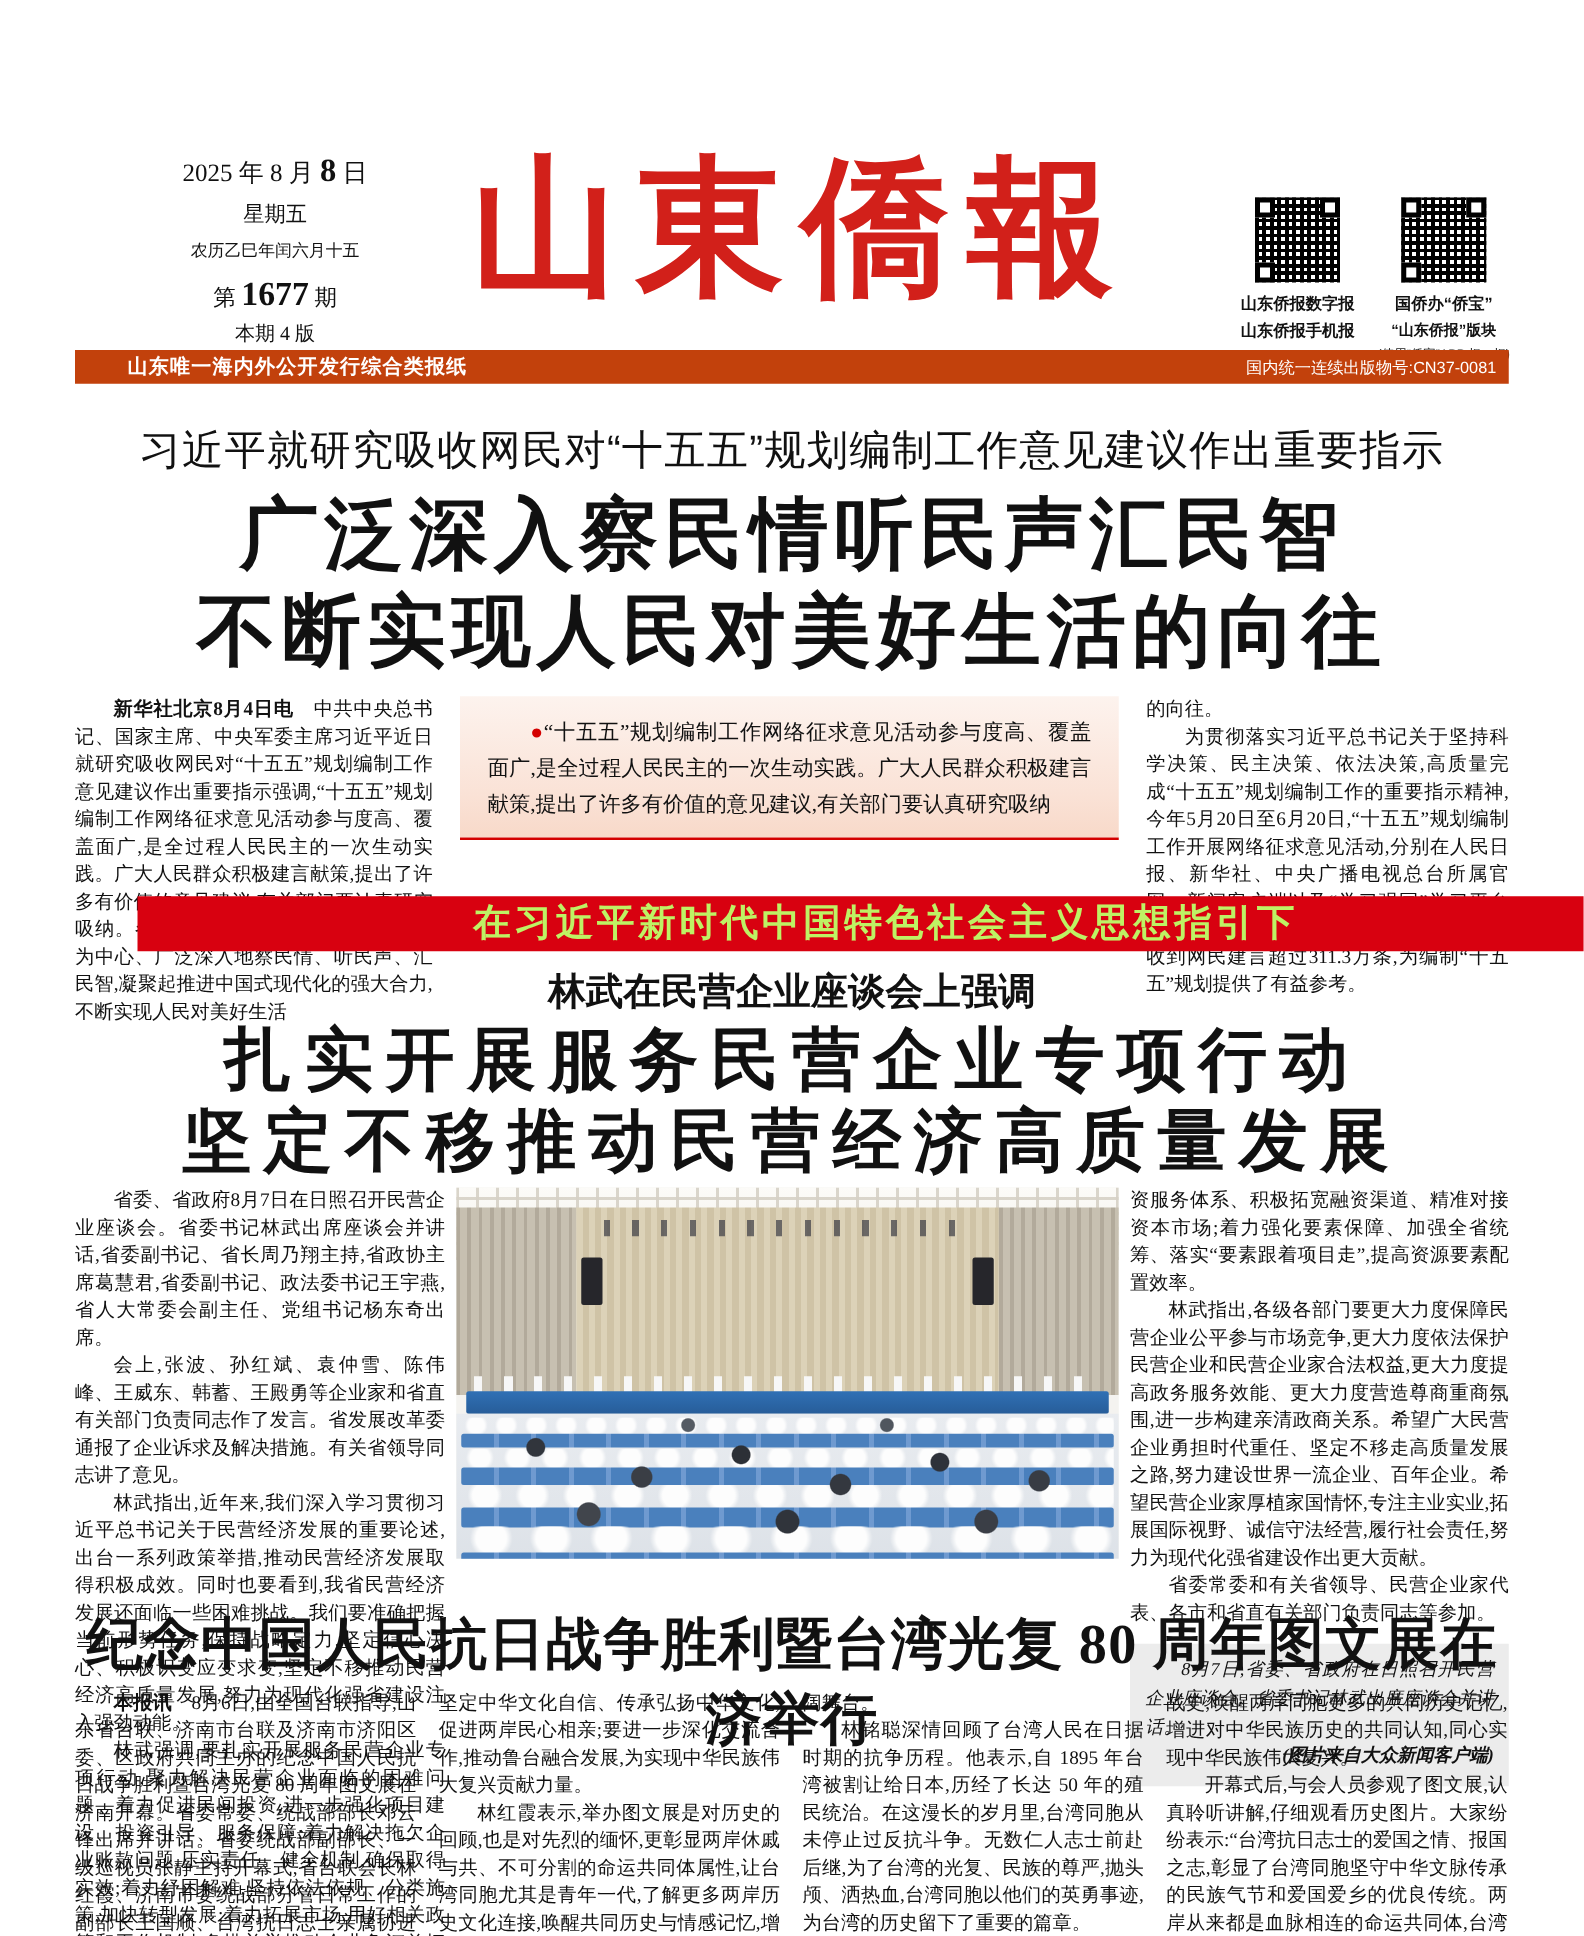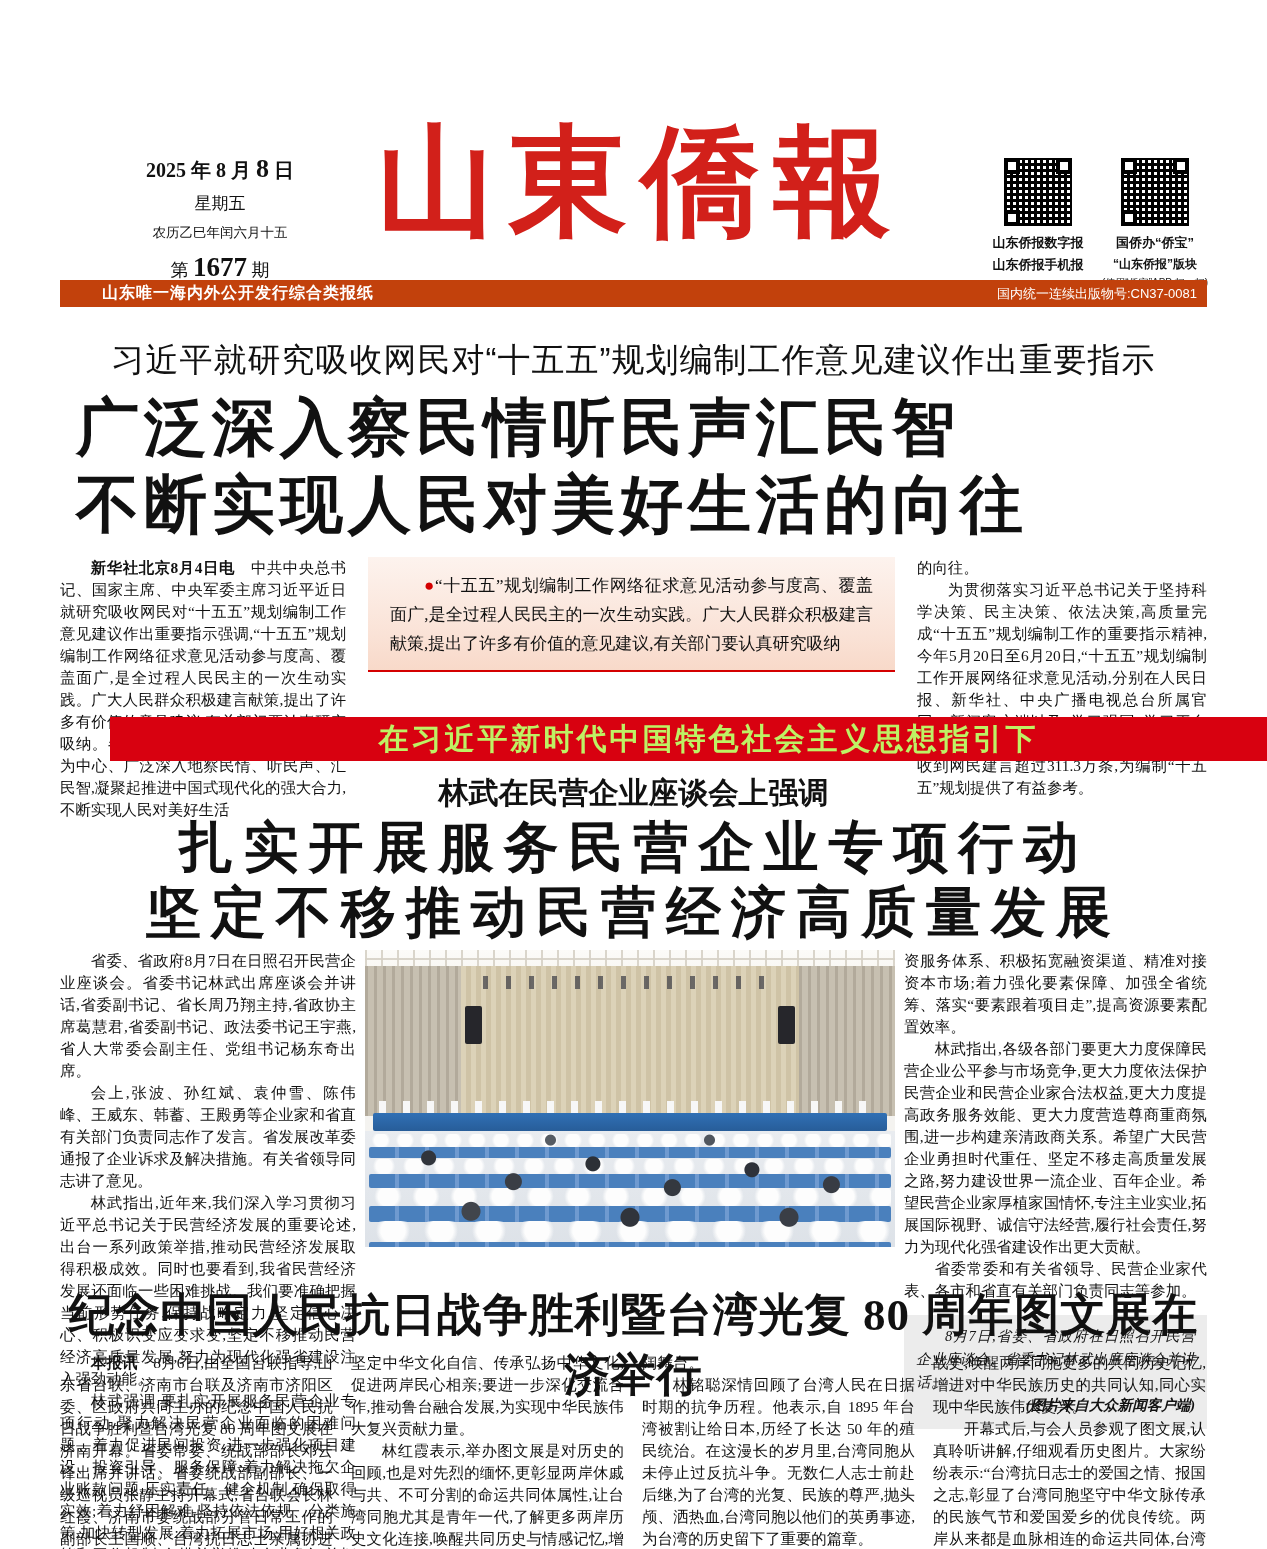--- a/index.html
+++ b/index.html
@@ -1,20 +1,20 @@
 <!DOCTYPE html>
 <html><head>
 <meta charset="utf-8">
 <style>
   html,body{margin:0;padding:0;background:#fff;}
   .page{position:relative;width:1267px;height:1549px;background:#fff;overflow:hidden;
         font-family:"Liberation Serif","DejaVu Serif",serif;color:#111;}
   
   .dateblock{position:absolute;left:112px;top:122px;width:216px;text-align:center;}
-  .d1{font-size:20px;font-weight:bold;margin-top:32px;}
+  .d1{font-size:20px;font-weight:normal;}
   .d1 b{font-size:26px;}
   .d2{font-size:17px;margin-top:8px;font-family:"Liberation Sans",sans-serif;}
   .d3{font-size:13.5px;margin-top:9px;}
   .d4{font-size:18px;margin-top:10px;}
   .d4 b{font-size:27px;font-weight:bold;}
   .d5{font-size:16px;margin-top:6px;}
   .masthead-title{position:absolute;left:318px;top:92px;width:646px;height:178px;line-height:178px;
         text-align:center;font-size:118px;font-weight:900;color:#d2201a;letter-spacing:14px;
         font-family:"DejaVu Serif","Liberation Serif",serif;transform:scaleY(1.02);}
   .qr-group{position:absolute;top:158px;text-align:center;font-family:"Liberation Sans",sans-serif;}
@@ -32,21 +32,21 @@
   .qr-l2{font-size:13px;font-weight:bold;margin-top:4px;}
   .qr-l3{font-size:10px;margin-top:3px;color:#222;}
   
   .bluebar{position:absolute;left:60px;top:280px;width:1147px;height:27px;background:#c2410c;
         color:#fff;font-family:"Liberation Sans",sans-serif;display:flex;align-items:center;}
   .bluebar .bl{font-size:16px;font-weight:bold;padding-left:42px;letter-spacing:1px;}
   .bluebar .br{margin-left:auto;font-size:13px;font-weight:normal;padding-right:10px;}
   
   .kicker1{position:absolute;left:60px;top:338px;width:1147px;text-align:center;
         font-family:"Liberation Sans",sans-serif;font-weight:400;font-size:33px;letter-spacing:1px;}
-  .h1block{position:absolute;left:76px;top:390px;width:1147px;
+  .h1block{position:absolute;left:60px;top:390px;width:1147px;text-align:center;
         font-weight:900;font-size:63px;line-height:77px;letter-spacing:5px;}
   .body1{position:absolute;left:60px;top:557px;width:1147px;display:flex;gap:22px;}
   .newscol{font-size:15.4px;line-height:22px;text-align:justify;}
   .c1l{width:298px;}
   .c1r{width:302px;}
   .callout{width:503px;background:linear-gradient(180deg,#fdf3ee 0%,#fae2d6 70%,#f8d9c9 100%);
         padding:14px 22px 12px;border-bottom:2px solid #d40000;align-self:flex-start;
         font-size:17px;line-height:29px;text-align:justify;}
   .callout .p{text-indent:2em;margin:0;}
   .bullet{color:#d40000;}

